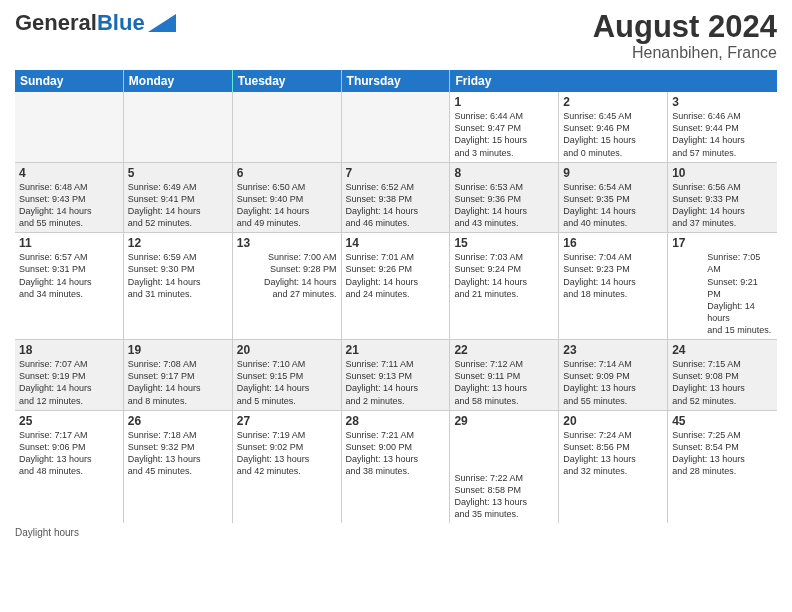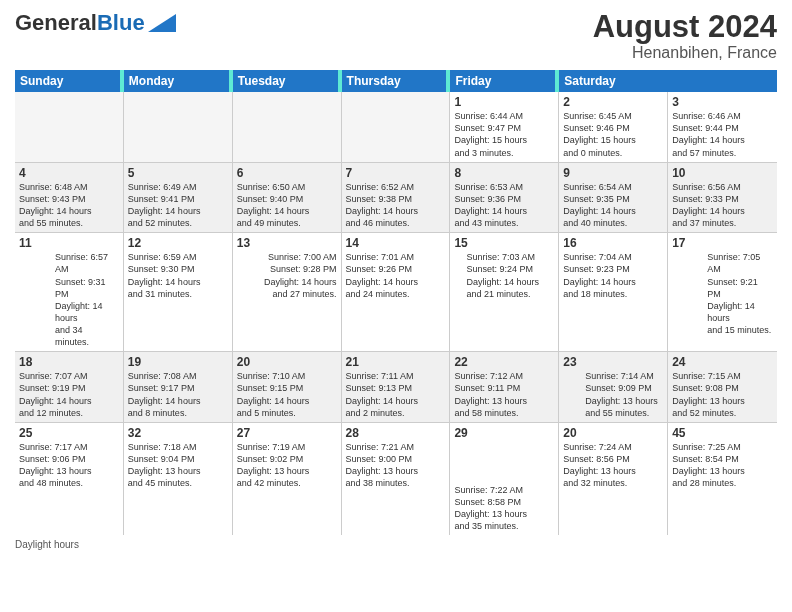--- a/index.html
+++ b/index.html
@@ -50,21 +50,21 @@
       display: grid;
       grid-template-columns: repeat(7, 1fr);
       background: #2176c7;
     }
     .cal-header-cell {
       color: #fff;
       font-size: 12px;
       font-weight: bold;
       padding: 4px 5px;
       text-align: left;
-      border-right: 4px solid #5eead4;
+      border-right: 1px solid #5eead4;
     }
     .cal-header-cell:last-child { border-right: none; }
     .cal-body {
       flex: 1;
       display: flex;
       flex-direction: column;
     }
     .cal-row {
       display: grid;
       grid-template-columns: repeat(7, 1fr);
@@ -122,21 +122,20 @@
     </div>
   </div>
 
   <div class="calendar">
     <div class="cal-header">
     <div class="cal-header-cell">Sunday</div>
         <div class="cal-header-cell">Monday</div>
         <div class="cal-header-cell">Tuesday</div>
         <div class="cal-header-cell">Thursday</div>
         <div class="cal-header-cell">Friday</div>
-        <div class="cal-header-cell">Saturday</div>
       </div>
     <div class="cal-body">
     <div class="cal-row">
           <div class="cal-cell empty"></div>
           <div class="cal-cell empty"></div>
           <div class="cal-cell empty"></div>
           <div class="cal-cell empty"></div>
           <div class="cal-cell">
             <span class="day-num">1</span>
             <div class="cell-info" style="white-space: pre-line;">Sunrise: 6:44 AM
@@ -206,21 +205,21 @@
             <span class="day-num">10</span>
             <div class="cell-info" style="white-space: pre-line;">Sunrise: 6:56 AM
 Sunset: 9:33 PM
 Daylight: 14 hours
 and 37 minutes.</div>
           </div>
         </div>
         <div class="cal-row">
           <div class="cal-cell">
             <span class="day-num">11</span>
-            <div class="cell-info" style="white-space: pre-line; margin-left: 36px;">Sunrise: 6:57 AM
+            <div class="cell-info" style="white-space: pre-line;">Sunrise: 6:57 AM
 Sunset: 9:31 PM
 Daylight: 14 hours
 and 34 minutes.</div>
           </div>
           <div class="cal-cell">
             <span class="day-num">12</span>
             <div class="cell-info" style="white-space: pre-line;">Sunrise: 6:59 AM
 Sunset: 9:30 PM
 Daylight: 14 hours
 and 31 minutes.</div>
@@ -234,21 +233,21 @@
           </div>
           <div class="cal-cell">
             <span class="day-num">14</span>
             <div class="cell-info" style="white-space: pre-line;">Sunrise: 7:01 AM
 Sunset: 9:26 PM
 Daylight: 14 hours
 and 24 minutes.</div>
           </div>
           <div class="cal-cell">
             <span class="day-num">15</span>
-            <div class="cell-info" style="white-space: pre-line; margin-left: 12px;">Sunrise: 7:03 AM
+            <div class="cell-info" style="white-space: pre-line;">Sunrise: 7:03 AM
 Sunset: 9:24 PM
 Daylight: 14 hours
 and 21 minutes.</div>
           </div>
           <div class="cal-cell">
             <span class="day-num">16</span>
             <div class="cell-info" style="white-space: pre-line;">Sunrise: 7:04 AM
 Sunset: 9:23 PM
 Daylight: 14 hours
 and 18 minutes.</div>
@@ -292,21 +291,21 @@
           </div>
           <div class="cal-cell shaded">
             <span class="day-num">22</span>
             <div class="cell-info" style="white-space: pre-line;">Sunrise: 7:12 AM
 Sunset: 9:11 PM
 Daylight: 13 hours
 and 58 minutes.</div>
           </div>
           <div class="cal-cell shaded">
             <span class="day-num">23</span>
-            <div class="cell-info" style="white-space: pre-line; margin-left: 22px;">Sunrise: 7:14 AM
+            <div class="cell-info" style="white-space: pre-line;">Sunrise: 7:14 AM
 Sunset: 9:09 PM
 Daylight: 13 hours
 and 55 minutes.</div>
           </div>
           <div class="cal-cell shaded">
             <span class="day-num">24</span>
             <div class="cell-info" style="white-space: pre-line;">Sunrise: 7:15 AM
 Sunset: 9:08 PM
 Daylight: 13 hours
 and 52 minutes.</div>
@@ -314,23 +313,23 @@
         </div>
         <div class="cal-row">
           <div class="cal-cell">
             <span class="day-num">25</span>
             <div class="cell-info" style="white-space: pre-line;">Sunrise: 7:17 AM
 Sunset: 9:06 PM
 Daylight: 13 hours
 and 48 minutes.</div>
           </div>
           <div class="cal-cell">
-            <span class="day-num">32</span>
+            <span class="day-num">26</span>
             <div class="cell-info" style="white-space: pre-line;">Sunrise: 7:18 AM
-Sunset: 9:04 PM
+Sunset: 9:32 PM
 Daylight: 13 hours
 and 45 minutes.</div>
           </div>
           <div class="cal-cell">
             <span class="day-num">27</span>
             <div class="cell-info" style="white-space: pre-line;">Sunrise: 7:19 AM
 Sunset: 9:02 PM
 Daylight: 13 hours
 and 42 minutes.</div>
           </div>

